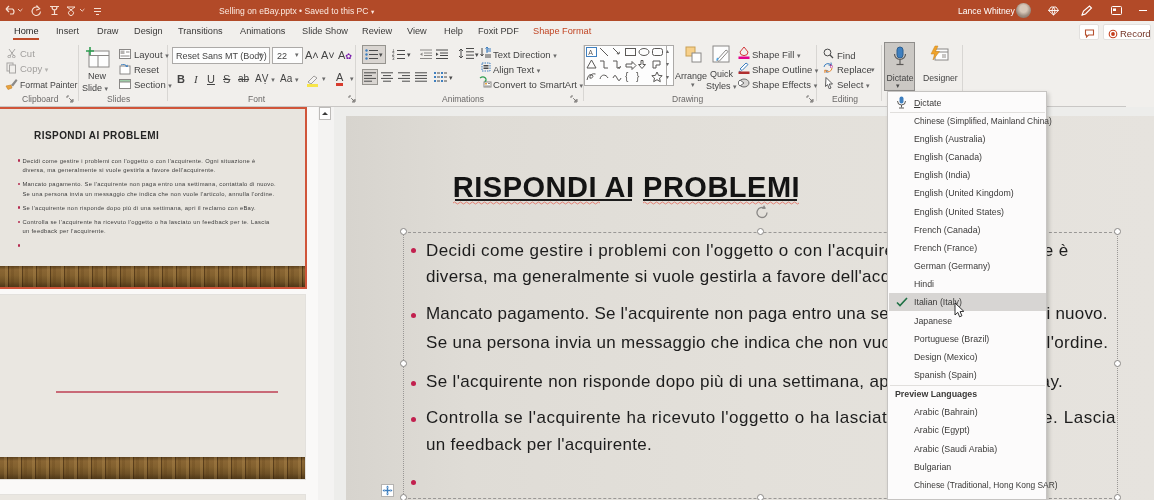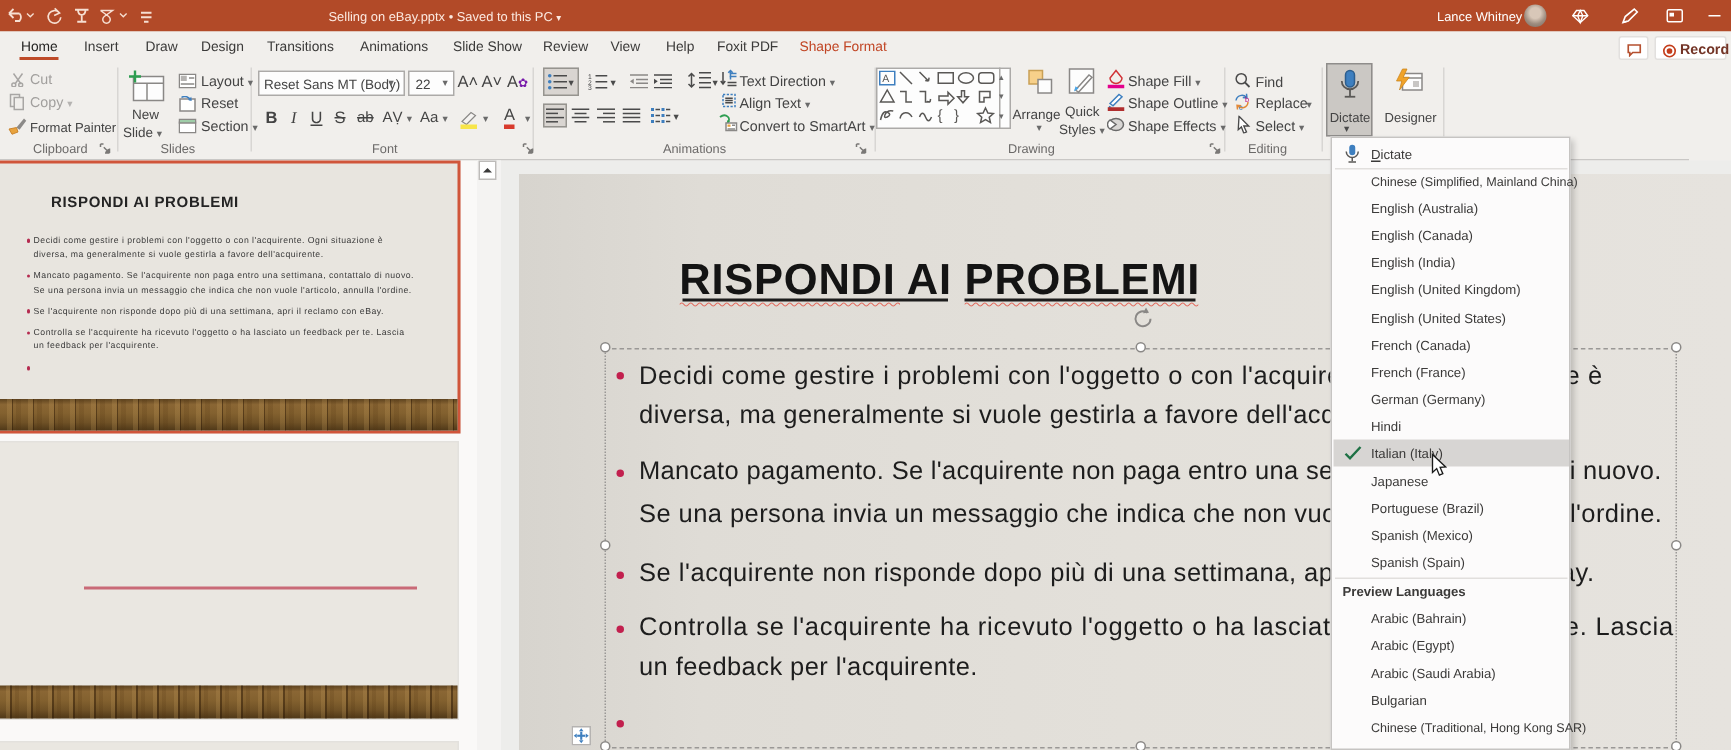--- a/index.html
+++ b/index.html
@@ -113,21 +113,21 @@
     <div class="btnw" style="left:1079px;top:3px;width:20px;height:16px">
       <svg class="abs" style="left:4px;top:3.5px" width="11" height="9" viewBox="0 0 11 9">
           <path d="M1.5 1 h8 v5 h-5 l-2 2 v-2 h-1 z" fill="none" stroke="#B5502F" stroke-width="1.1"></path>
         </svg>
     </div>
     <div class="btnw" style="left:1103px;top:3px;width:48px;height:16px">
       <svg class="abs" style="left:4px;top:3.5px" width="10" height="10" viewBox="0 0 10 10">
           <circle cx="5" cy="5" r="3.8" fill="none" stroke="#C43E1C" stroke-width="1.1"></circle>
           <circle cx="5" cy="5" r="1.9" fill="#C43E1C"></circle>
         </svg>
-      <div class="abs" style="left:16px;top:3px;font-size:9.5px;color:#733426;font-weight:bold">Record</div>
+      <div class="abs" style="left:16px;top:3px;font-size:9.5px;color:#733426;font-weight:normal">Record</div>
     </div>
   </div>
 
   <div id="ribbon">
     
     <div class="vsep" style="left:78px"></div>
     <div class="vsep" style="left:167px"></div>
     <div class="vsep" style="left:355px"></div>
     <div class="vsep" style="left:583px"></div>
     <div class="vsep" style="left:816px"></div>
@@ -594,21 +594,21 @@
     <div class="mi" style="top:151px">French (France)</div>
     <div class="mi" style="top:169px">German (Germany)</div>
     <div class="mi" style="top:187px">Hindi</div>
     <div class="abs" style="left:1px;top:201px;width:157px;height:18px;background:#D7D5D3"></div>
     <svg class="abs" style="left:8px;top:205px" width="12" height="10" viewBox="0 0 12 10">
         <path d="M1 5.5 L4 8.5 L11 1" fill="none" stroke="#1E7145" stroke-width="1.6"></path>
       </svg>
     <div class="mi" style="top:205px">Italian (Italy)</div>
     <div class="mi" style="top:223.5px">Japanese</div>
     <div class="mi" style="top:242px">Portuguese (Brazil)</div>
-    <div class="mi" style="top:260px">Spanish (Mexico)</div>
+    <div class="mi" style="top:260px">Design (Mexico)</div>
     <div class="mi" style="top:278px">Spanish (Spain)</div>
     <div class="msep" style="top:292.5px"></div>
     <div class="mi" style="left:7px;top:296.5px;font-weight:bold">Preview Languages</div>
     <div class="mi" style="top:314.5px">Arabic (Bahrain)</div>
     <div class="mi" style="top:333px">Arabic (Egypt)</div>
     <div class="mi" style="top:351.5px">Arabic (Saudi Arabia)</div>
     <div class="mi" style="top:369.5px">Bulgarian</div>
     <div class="mi" style="top:388px;font-size:8.4px">Chinese (Traditional, Hong Kong SAR)</div>
   </div>
 

